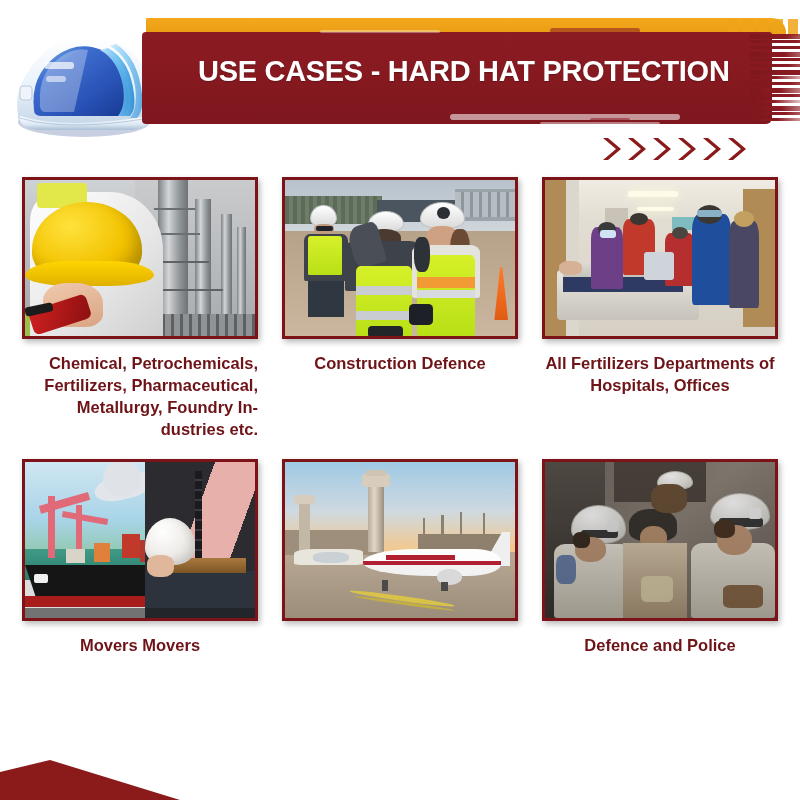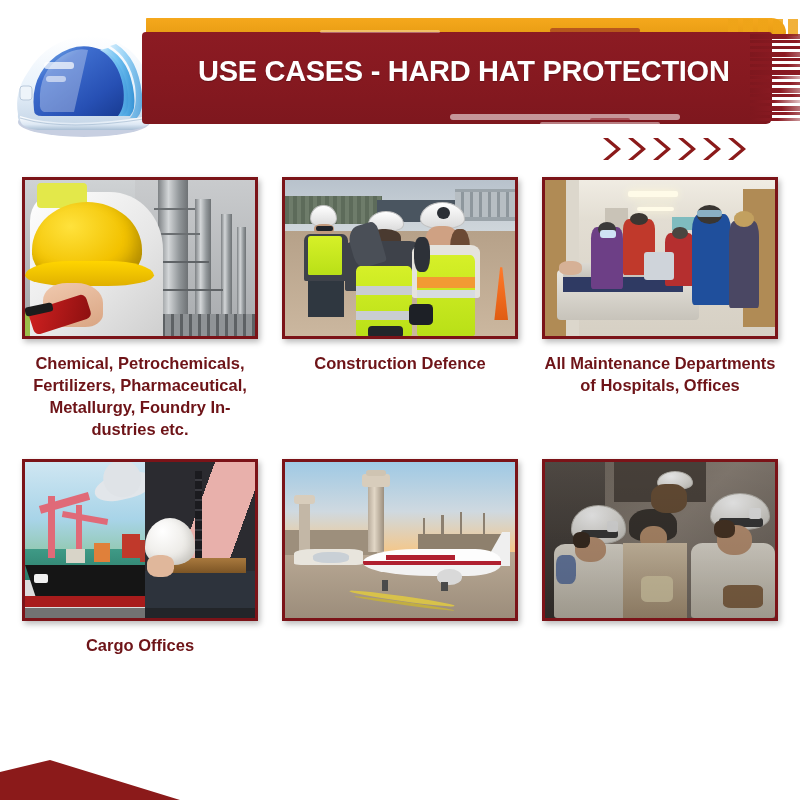--- a/index.html
+++ b/index.html
@@ -91,21 +91,21 @@
     position: relative;
   }
 
   .caption {
     margin-top: 14px;
     color: #6E1418;
     font-size: 16.5px;
     font-weight: bold;
     line-height: 1.33;
   }
-  .cap-left { text-align: center; }
+  .cap-left { text-align: right; }
   .cap-center { text-align: center; }
 
   
   .wedge { position:absolute; left:0; bottom:0; width:180px; height:42px; }
 
   
   .sc { position:absolute; inset:0; overflow:hidden; }
 
   
   .p1-bg { position:absolute; inset:0; background:linear-gradient(180deg,#c9cbcd,#a8abae); }
@@ -394,21 +394,21 @@
           <div class="p3-p" style="left:52%;top:34%;width:13%;height:34%;background:#b52f2f"></div>
           <div class="p3-head" style="left:55%;top:30%;width:7%;height:8%;background:#4a4540"></div>
           <div class="p3-p" style="left:64%;top:22%;width:17%;height:58%;background:#1f4f9c"></div>
           <div class="p3-head" style="left:66%;top:16%;width:11%;height:12%;background:#3a3632"></div>
           <div style="position:absolute;left:66%;top:19%;width:11%;height:5%;background:#9fd0ea;border-radius:3px;opacity:.8"></div>
           <div class="p3-p" style="left:80%;top:26%;width:13%;height:56%;background:#4a4763"></div>
           <div class="p3-head" style="left:82%;top:20%;width:9%;height:10%;background:#c2a05f"></div>
           <div style="position:absolute;left:43%;top:46%;width:13%;height:18%;background:#cfd4da;border-radius:3px"></div>
         </div>
       </div>
-      <div class="caption cap-center">All Maintenance Departments of Hospitals, Offices</div>
+      <div class="caption cap-center">All Fertilizers Departments of Hospitals, Offices</div>
     </div>
 
     <div class="cell r2">
       <div class="card">
         <div class="sc">
           <div class="p4-sky"></div>
           <div class="p4-sea"></div>
           <div class="p4-plane"></div>
           <div class="p4-crane" style="left:10%;top:22%;width:3%;height:40%"></div>
           <div class="p4-crane" style="left:6%;top:24%;width:22%;height:5%;transform:rotate(-16deg)"></div>
@@ -423,21 +423,21 @@
           <div style="position:absolute;left:4%;top:72%;width:6%;height:6%;background:#f0f0f0;border-radius:2px"></div>
           <div class="p4-suit"></div>
           <div class="p4-jeans"></div>
           <div class="p4-belt"></div>
           <div class="p4-hat"></div>
           <div style="position:absolute;left:53%;top:60%;width:12%;height:14%;background:#e0b79b;border-radius:40%"></div>
           <div style="position:absolute;left:74%;top:6%;width:3%;height:56%;background:repeating-linear-gradient(180deg,#1b1b1f 0 8px,#3a3a40 8px 10px)"></div>
           <div style="position:absolute;left:0;top:94%;width:100%;height:6%;background:#1a1a1a;opacity:.55"></div>
         </div>
       </div>
-      <div class="caption cap-center">Cargo Offices</div>
+      <div class="caption cap-center">Movers Movers</div>
     </div>
 
     <div class="cell r2">
       <div class="card">
         <div class="sc">
           <div class="p5-sky"></div>
           <div class="p5-ground"></div>
           <div class="p5-sun"></div>
           <div class="p5-term"></div>
           <div class="p5-tower2">
@@ -500,20 +500,21 @@
             <div class="r-helm" style="left:26%;top:0;width:68%;height:30%"></div>
             <div style="position:absolute;left:36%;top:20%;width:50%;height:7%;background:#3a3a3a;border-radius:3px"></div>
             <div style="position:absolute;left:70%;top:12%;width:14%;height:9%;background:#efefef;border-radius:2px"></div>
             <div class="r-face" style="left:34%;top:26%;width:40%;height:24%"></div>
             <div style="position:absolute;left:30%;top:22%;width:24%;height:14%;background:#4a3626;border-radius:40%"></div>
             <div style="position:absolute;left:40%;top:74%;width:46%;height:18%;background:#8a6a4a;border-radius:20%"></div>
           </div>
           <div style="position:absolute;left:0;top:0;width:100%;height:100%;background:linear-gradient(180deg,rgba(0,0,0,.10),rgba(0,0,0,.22))"></div>
         </div>
       </div>
+      <div class="caption cap-center">Defence and Police</div>
     </div>
 
   </div>
 
   <div class="wedge">
     <svg viewBox="0 0 180 42" width="180" height="42" preserveAspectRatio="none">
       <polygon points="0,14 50,2 180,42 0,42" fill="#8B1A1A"></polygon>
     </svg>
   </div>
 

